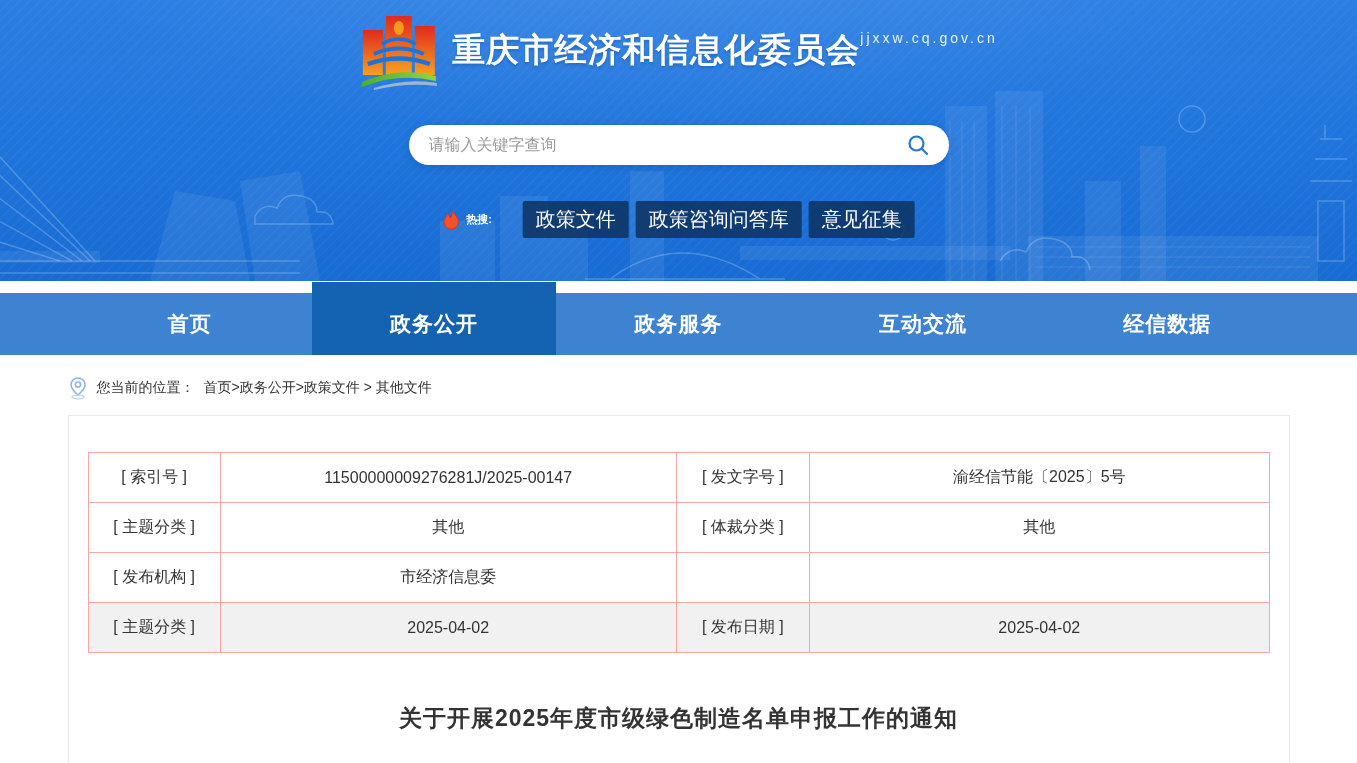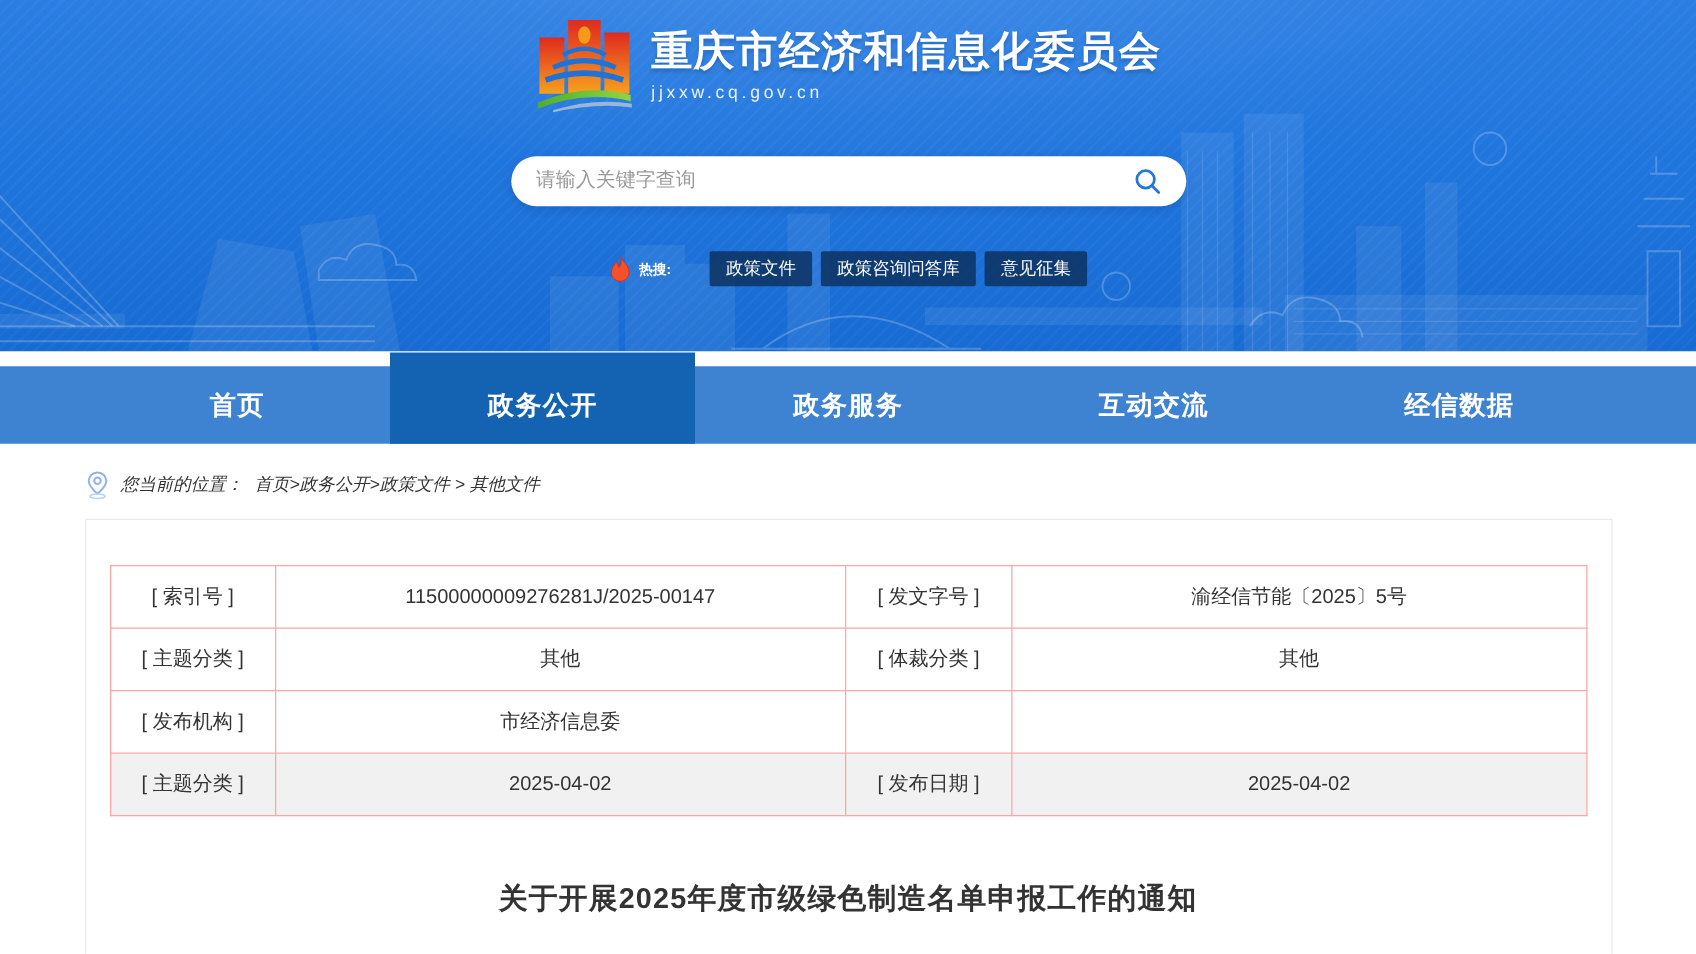--- a/index.html
+++ b/index.html
@@ -12,52 +12,52 @@
       radial-gradient(ellipse 900px 320px at 50% -80px, rgba(255,255,255,.12), rgba(255,255,255,0) 70%),
       linear-gradient(180deg,#2b7ee3 0%, #2176dd 45%, #176bd2 100%);
     overflow:hidden; }
   .banner::after { content:""; position:absolute; inset:0;
     background:repeating-linear-gradient(135deg, rgba(255,255,255,.028) 0 2px, rgba(255,255,255,0) 2px 7px); }
   .skyline { position:absolute; left:0; bottom:0; width:1357px; height:230px; z-index:0; }
 
   .logo-row { position:absolute; top:10px; left:50%; transform:translateX(-50%);
     display:flex; align-items:center; gap:15px; z-index:2; }
   .logo-icon { width:78px; height:80px; flex:0 0 auto; }
-  .title-block { display:flex; flex-direction:column; }
+  .title-block { display:flex; flex-direction:row; }
   .site-title { color:#fff; font-size:33px; font-weight:bold; letter-spacing:1px;
     text-shadow:0 2px 3px rgba(0,40,100,.25); line-height:1.35; }
   .site-url { color:#eaf3ff; font-size:14px; letter-spacing:3px; margin-top:2px; }
 
   .search-box { position:absolute; top:125px; left:50%; transform:translateX(-50%);
     width:540px; height:40px; background:#fff; border-radius:20px; z-index:2;
     display:flex; align-items:center; padding:0 16px 0 20px;
     box-shadow:0 2px 8px rgba(0,40,100,.18); }
   .search-input { flex:1; border:none; outline:none; font-size:16px; color:#333;
     background:transparent; font-family:inherit; }
   .search-input::placeholder { color:#9a9a9a; }
   .search-btn { background:none; border:none; cursor:pointer; width:30px; height:30px;
     display:flex; align-items:center; justify-content:center; }
 
   .hot-row { position:absolute; top:201px; left:50%; transform:translateX(-50%);
     display:flex; align-items:center; gap:7px; z-index:2; }
   .hot-label { color:#fff; font-size:11px; font-weight:bold; margin-right:24px; }
-  .hot-btn { background:rgba(12,48,92,.82); color:#fff; font-size:14px; border:none;
+  .hot-btn { background:rgba(12,48,92,.82); color:#fff; font-size:20px; border:none;
     padding:5px 13px; border-radius:2px; cursor:pointer; white-space:nowrap;
     font-family:inherit; }
 
   
   .mainnav { width:100%; height:62px; background:#3e82d2; position:relative; z-index:3; }
   .nav-inner { width:1222px; margin:12px auto; display:flex; height:62px; }
   .nav-item { flex:1; height:62px; display:flex; align-items:center; justify-content:center;
     color:#fff; font-size:21px; font-weight:bold; cursor:pointer; letter-spacing:1px; }
   .nav-item.active { height:73px; margin-top:-11px; padding-top:11px; background:#1463b2; }
 
   
   .breadcrumb { width:1222px; margin:21px auto 0; display:flex; align-items:center;
-    gap:9px; font-size:14px; color:#333;font-style:italic; }
+    gap:9px; font-size:14px; color:#333; }
   .crumb-trail { cursor:pointer; }
 
   
   .card { width:1222px; margin:15px auto 0; border:1px solid #e9e9e9; background:#fff;
     min-height:400px; padding:36px 19px 40px; }
   table.meta { width:100%; border-collapse:collapse; table-layout:fixed; }
   table.meta td { border:1px solid #fca5a5; height:50px; text-align:center;
     font-size:16px; color:#333; padding:4px 10px; }
   table.meta tr.shaded td { background:#f1f1f1; }
   col.c-label { width:11.2%; } col.c-val1 { width:38.6%; }

